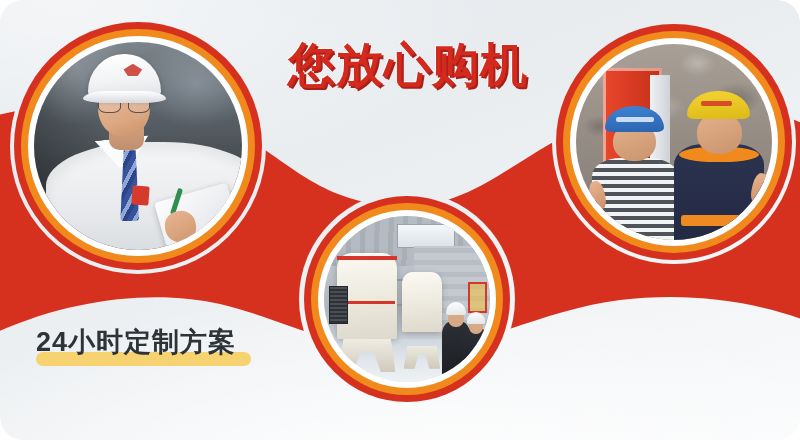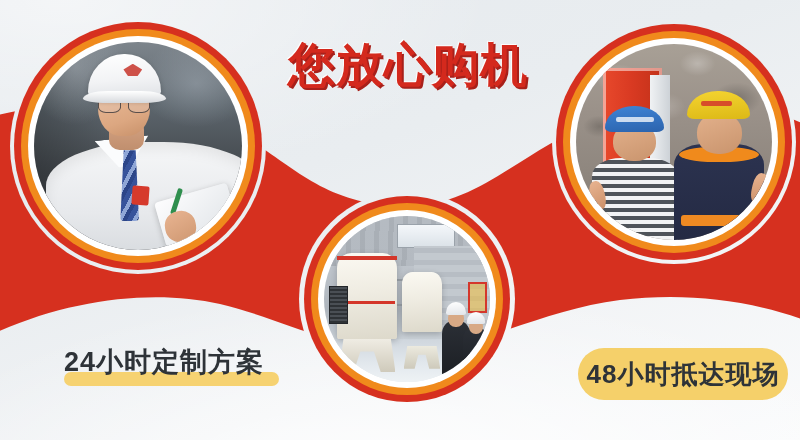--- a/index.html
+++ b/index.html
@@ -7,20 +7,21 @@
     padding: 0;
     background: #ffffff;
   }
   #banner {
     position: relative;
     width: 800px;
     height: 440px;
     overflow: hidden;
     font-family: "Liberation Sans", "DejaVu Sans", sans-serif;
     background: linear-gradient(160deg, #e6eaee 0%, #e9edf0 38%, #f1f3f5 66%, #fafbfc 100%);
+    border-radius: 23px;
   }
 
   
   .bg-sheen {
     position: absolute;
     inset: 0;
     background:
       radial-gradient(120% 90% at 50% 115%, rgba(255,255,255,0.95) 0%, rgba(255,255,255,0) 55%),
       radial-gradient(90% 70% at 8% 0%, rgba(255,255,255,0.55) 0%, rgba(255,255,255,0) 60%);
     pointer-events: none;
@@ -308,23 +309,22 @@
     text-shadow:
       2px 2px 0 #a8201a,
       -1px -1px 0 rgba(255,255,255,.85),
       0 0 1px rgba(255,255,255,.6);
   }
 
   
   #caption-left {
     position: absolute;
     left: 36px;
-    top: 344px;
+    top: 324px;
     width: 240px;
-    margin-left: 28px;
   }
   #caption-left .cap-text {
     position: relative;
     z-index: 2;
     color: #2e3338;
     font-size: 27px;
     font-weight: 700;
     letter-spacing: 1px;
     white-space: nowrap;
   }
@@ -487,17 +487,14 @@
 
   <div id="headline">
     <div class="headline-line">您放心购机</div>
   </div>
 
   <div id="caption-left">
     <div class="cap-underline"></div>
     <div class="cap-text">24小时定制方案</div>
   </div>
 
-  <div id="caption-right">
-    <div class="cap-text">48小时抵达现场</div>
-  </div>
 
 </div>
 
 </body></html>

